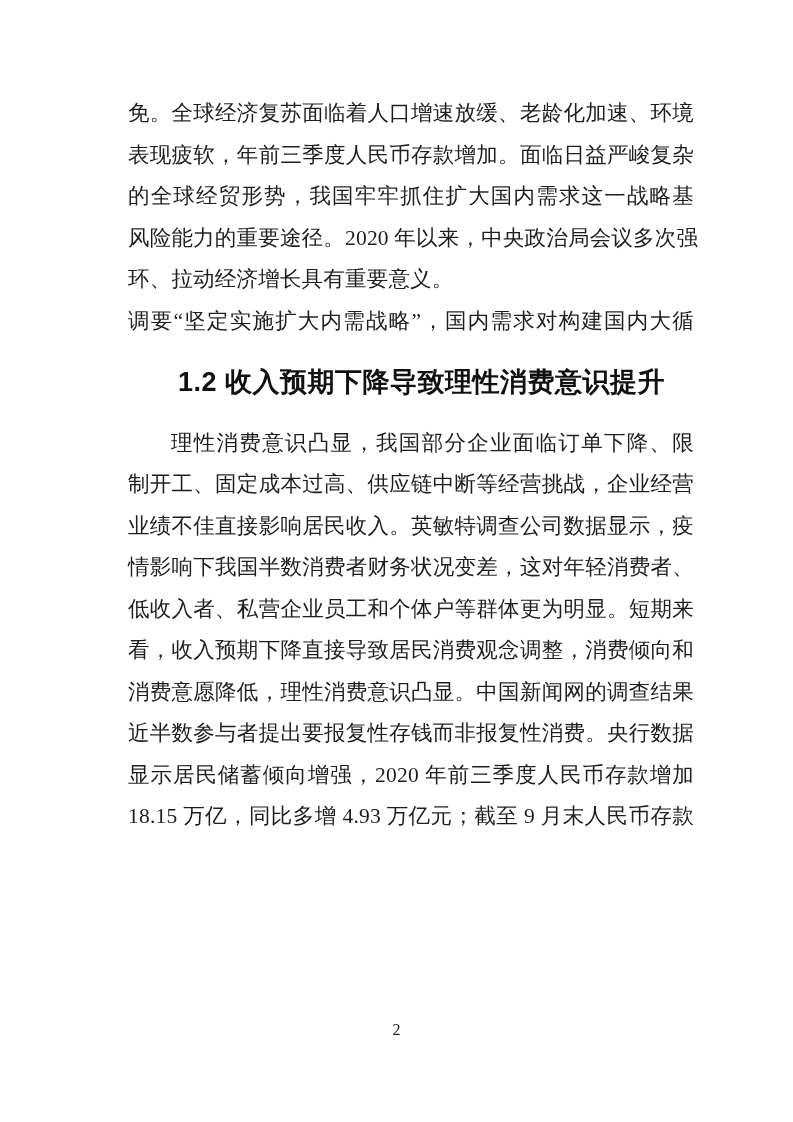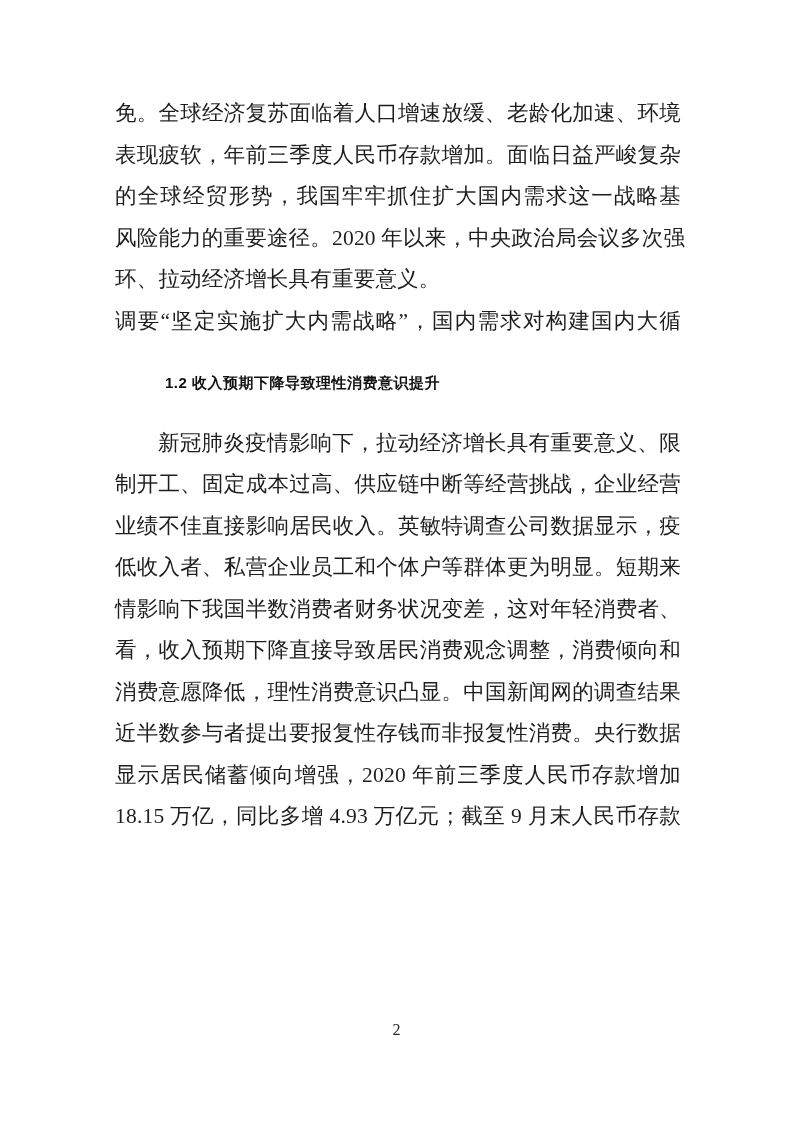--- a/index.html
+++ b/index.html
@@ -11,21 +11,21 @@
     position: relative;
     width: 793px;
     height: 1122px;
     background: #ffffff;
     overflow: hidden;
     font-family: "Liberation Serif", "DejaVu Serif", serif;
     color: #1e1e1e;
   }
   .content {
     position: absolute;
-    left: 115px;
+    left: 128px;
     top: 93px;
     width: 566px;
   }
   .paragraph {
     margin: 0;
   }
   .line {
     font-size: 21.5px;
     line-height: 41.5px;
     height: 41.5px;
@@ -40,21 +40,21 @@
     text-align-last: left;
   }
   .line.indent {
     padding-left: 43px;
   }
   .section-heading {
     margin: 19.75px 0 19.5px 0;
     padding-left: 50px;
     font-family: "Liberation Sans", "DejaVu Sans", sans-serif;
     font-weight: bold;
-    font-size: 15px;
+    font-size: 27px;
     line-height: 41.5px;
     height: 41.5px;
     color: #111111;
     letter-spacing: 0.5px;
     white-space: nowrap;
   }
   .page-number {
     position: absolute;
     left: 0;
     top: 1020px;
@@ -77,25 +77,25 @@
       <div class="line">表现疲软，年前三季度人民币存款增加。面临日益严峻复杂</div>
       <div class="line">的全球经贸形势，我国牢牢抓住扩大国内需求这一战略基</div>
       <div class="line">风险能力的重要途径。2020 年以来，中央政治局会议多次强</div>
       <div class="line last">环、拉动经济增长具有重要意义。</div>
       <div class="line">调要“坚定实施扩大内需战略”，国内需求对构建国内大循</div>
     </div>
 
     <h2 class="section-heading">1.2 收入预期下降导致理性消费意识提升</h2>
 
     <div class="paragraph">
-      <div class="line indent">新冠肺炎疫情影响下，拉动经济增长具有重要意义、限</div>
+      <div class="line indent">理性消费意识凸显，我国部分企业面临订单下降、限</div>
       <div class="line">制开工、固定成本过高、供应链中断等经营挑战，企业经营</div>
       <div class="line">业绩不佳直接影响居民收入。英敏特调查公司数据显示，疫</div>
+      <div class="line">情影响下我国半数消费者财务状况变差，这对年轻消费者、</div>
       <div class="line">低收入者、私营企业员工和个体户等群体更为明显。短期来</div>
-      <div class="line">情影响下我国半数消费者财务状况变差，这对年轻消费者、</div>
       <div class="line">看，收入预期下降直接导致居民消费观念调整，消费倾向和</div>
       <div class="line">消费意愿降低，理性消费意识凸显。中国新闻网的调查结果</div>
       <div class="line">近半数参与者提出要报复性存钱而非报复性消费。央行数据</div>
       <div class="line">显示居民储蓄倾向增强，2020 年前三季度人民币存款增加</div>
       <div class="line">18.15 万亿，同比多增 4.93 万亿元；截至 9 月末人民币存款</div>
     </div>
 
   </div>
 
   <div class="page-number">2</div>

